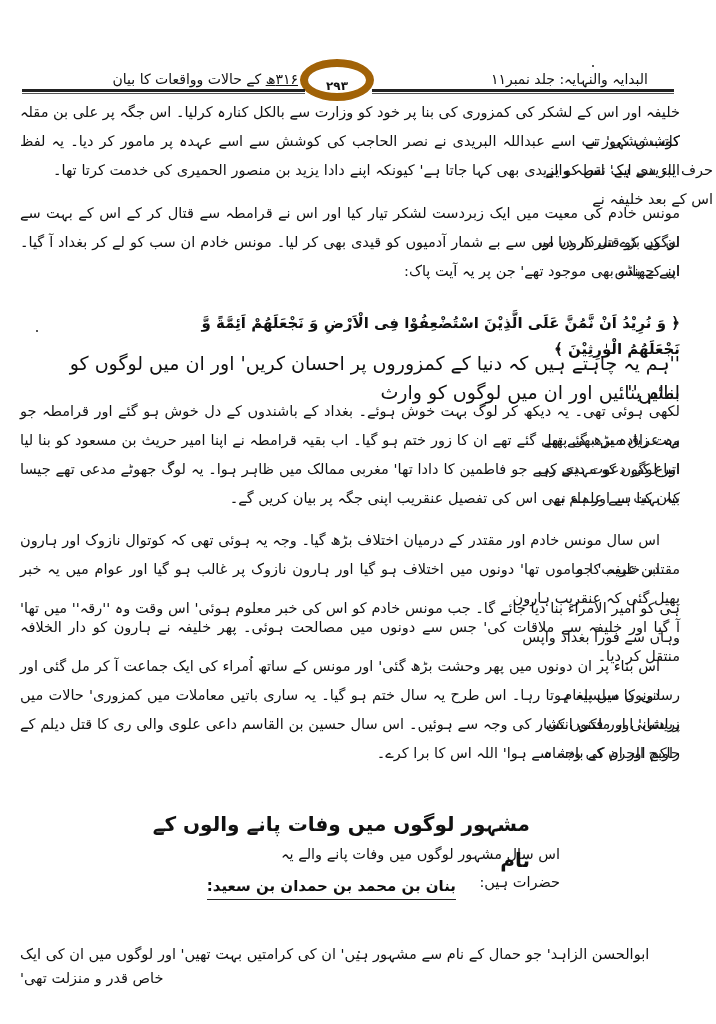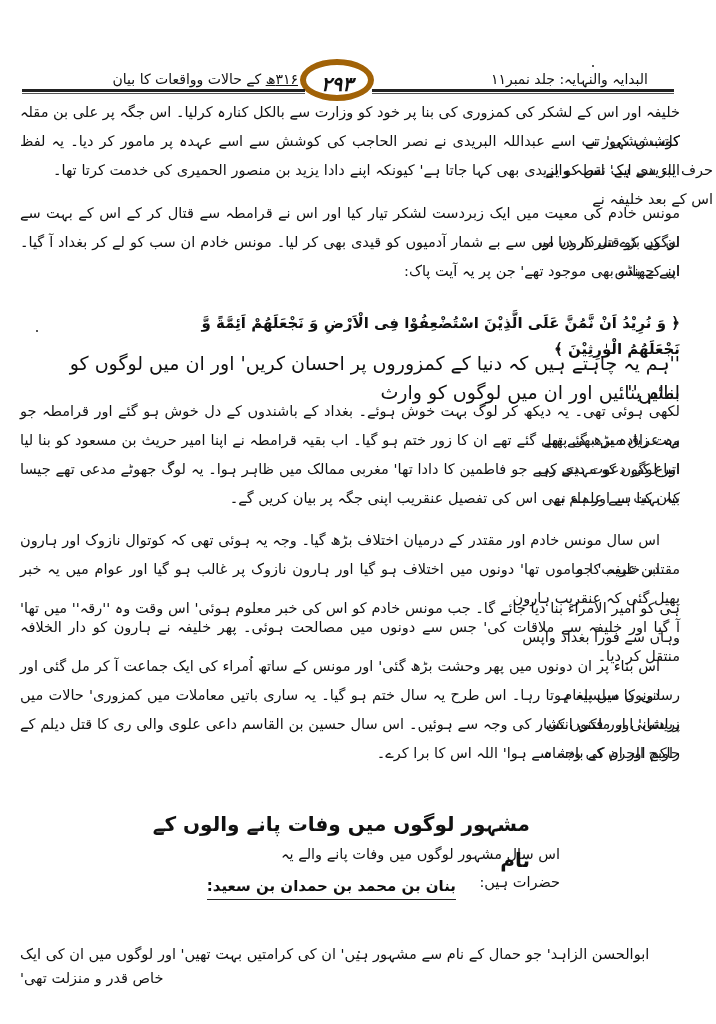--- a/index.html
+++ b/index.html
@@ -6,21 +6,21 @@
   body { width:716px; height:1024px; position:relative; overflow:hidden; color:#111; font-family:"DejaVu Sans", sans-serif; }
   .page { position:absolute; left:0; top:0; width:716px; height:1024px; }
   .rtl { direction:rtl; unicode-bidi:embed; }
   
   .hdr-right { position:absolute; right:68px; top:70px; width:280px; text-align:right; font-size:14px; line-height:18px; }
   .hdr-left { position:absolute; left:28px; top:70px; width:270px; text-align:right; font-size:14px; line-height:18px; }
   .rule { position:absolute; top:89px; height:0; border-top:3px solid #222; }
   .rule-l { left:22px; width:283px; }
   .rule-r { left:372px; width:302px; }
   .rule-thin { position:absolute; top:93px; height:0; border-top:1px solid #555; }
-  .oval { position:absolute; left:300px; top:59px; width:74px; height:42px; border:6px solid #a16207; border-radius:50%; box-sizing:border-box; text-align:center; font-size:20px; line-height:38px; font-weight:bold;font-style:italic; }
+  .oval { position:absolute; left:300px; top:59px; width:74px; height:42px; border:8px solid #a16207; border-radius:50%; box-sizing:border-box; text-align:center; font-size:12px; line-height:38px; font-weight:bold; }
   .hdr-year { text-decoration:underline;margin-top:25px; }
   
   .para { position:absolute; left:20px; width:660px; font-size:14.5px; line-height:28.5px; text-align:justify; text-align-last:right; }
   .verse { position:absolute; left:170px; width:510px; font-size:15px; line-height:26px; text-align:right; font-weight:bold; }
   .translation { position:absolute; left:50px; width:630px; font-size:19px; line-height:28.5px; text-align:right;margin-top:12px; }
   .section-title { position:absolute; left:150px; top:806px; width:380px; text-align:right; font-size:20px; line-height:36px; font-weight:bold; }
   .intro { position:absolute; left:260px; width:300px; top:840px; font-size:14.5px; line-height:28px; text-align:right; }
   .subhead { position:absolute; right:260px; top:874px; font-size:15px; line-height:24px; font-weight:bold; border-bottom:1px solid #222; padding-bottom:1px; }
   .last-line { position:absolute; left:20px; width:660px; top:942px; font-size:14.5px; line-height:24px; text-align:left; }
   .speck { position:absolute; width:2px; height:2px; background:#555; }

